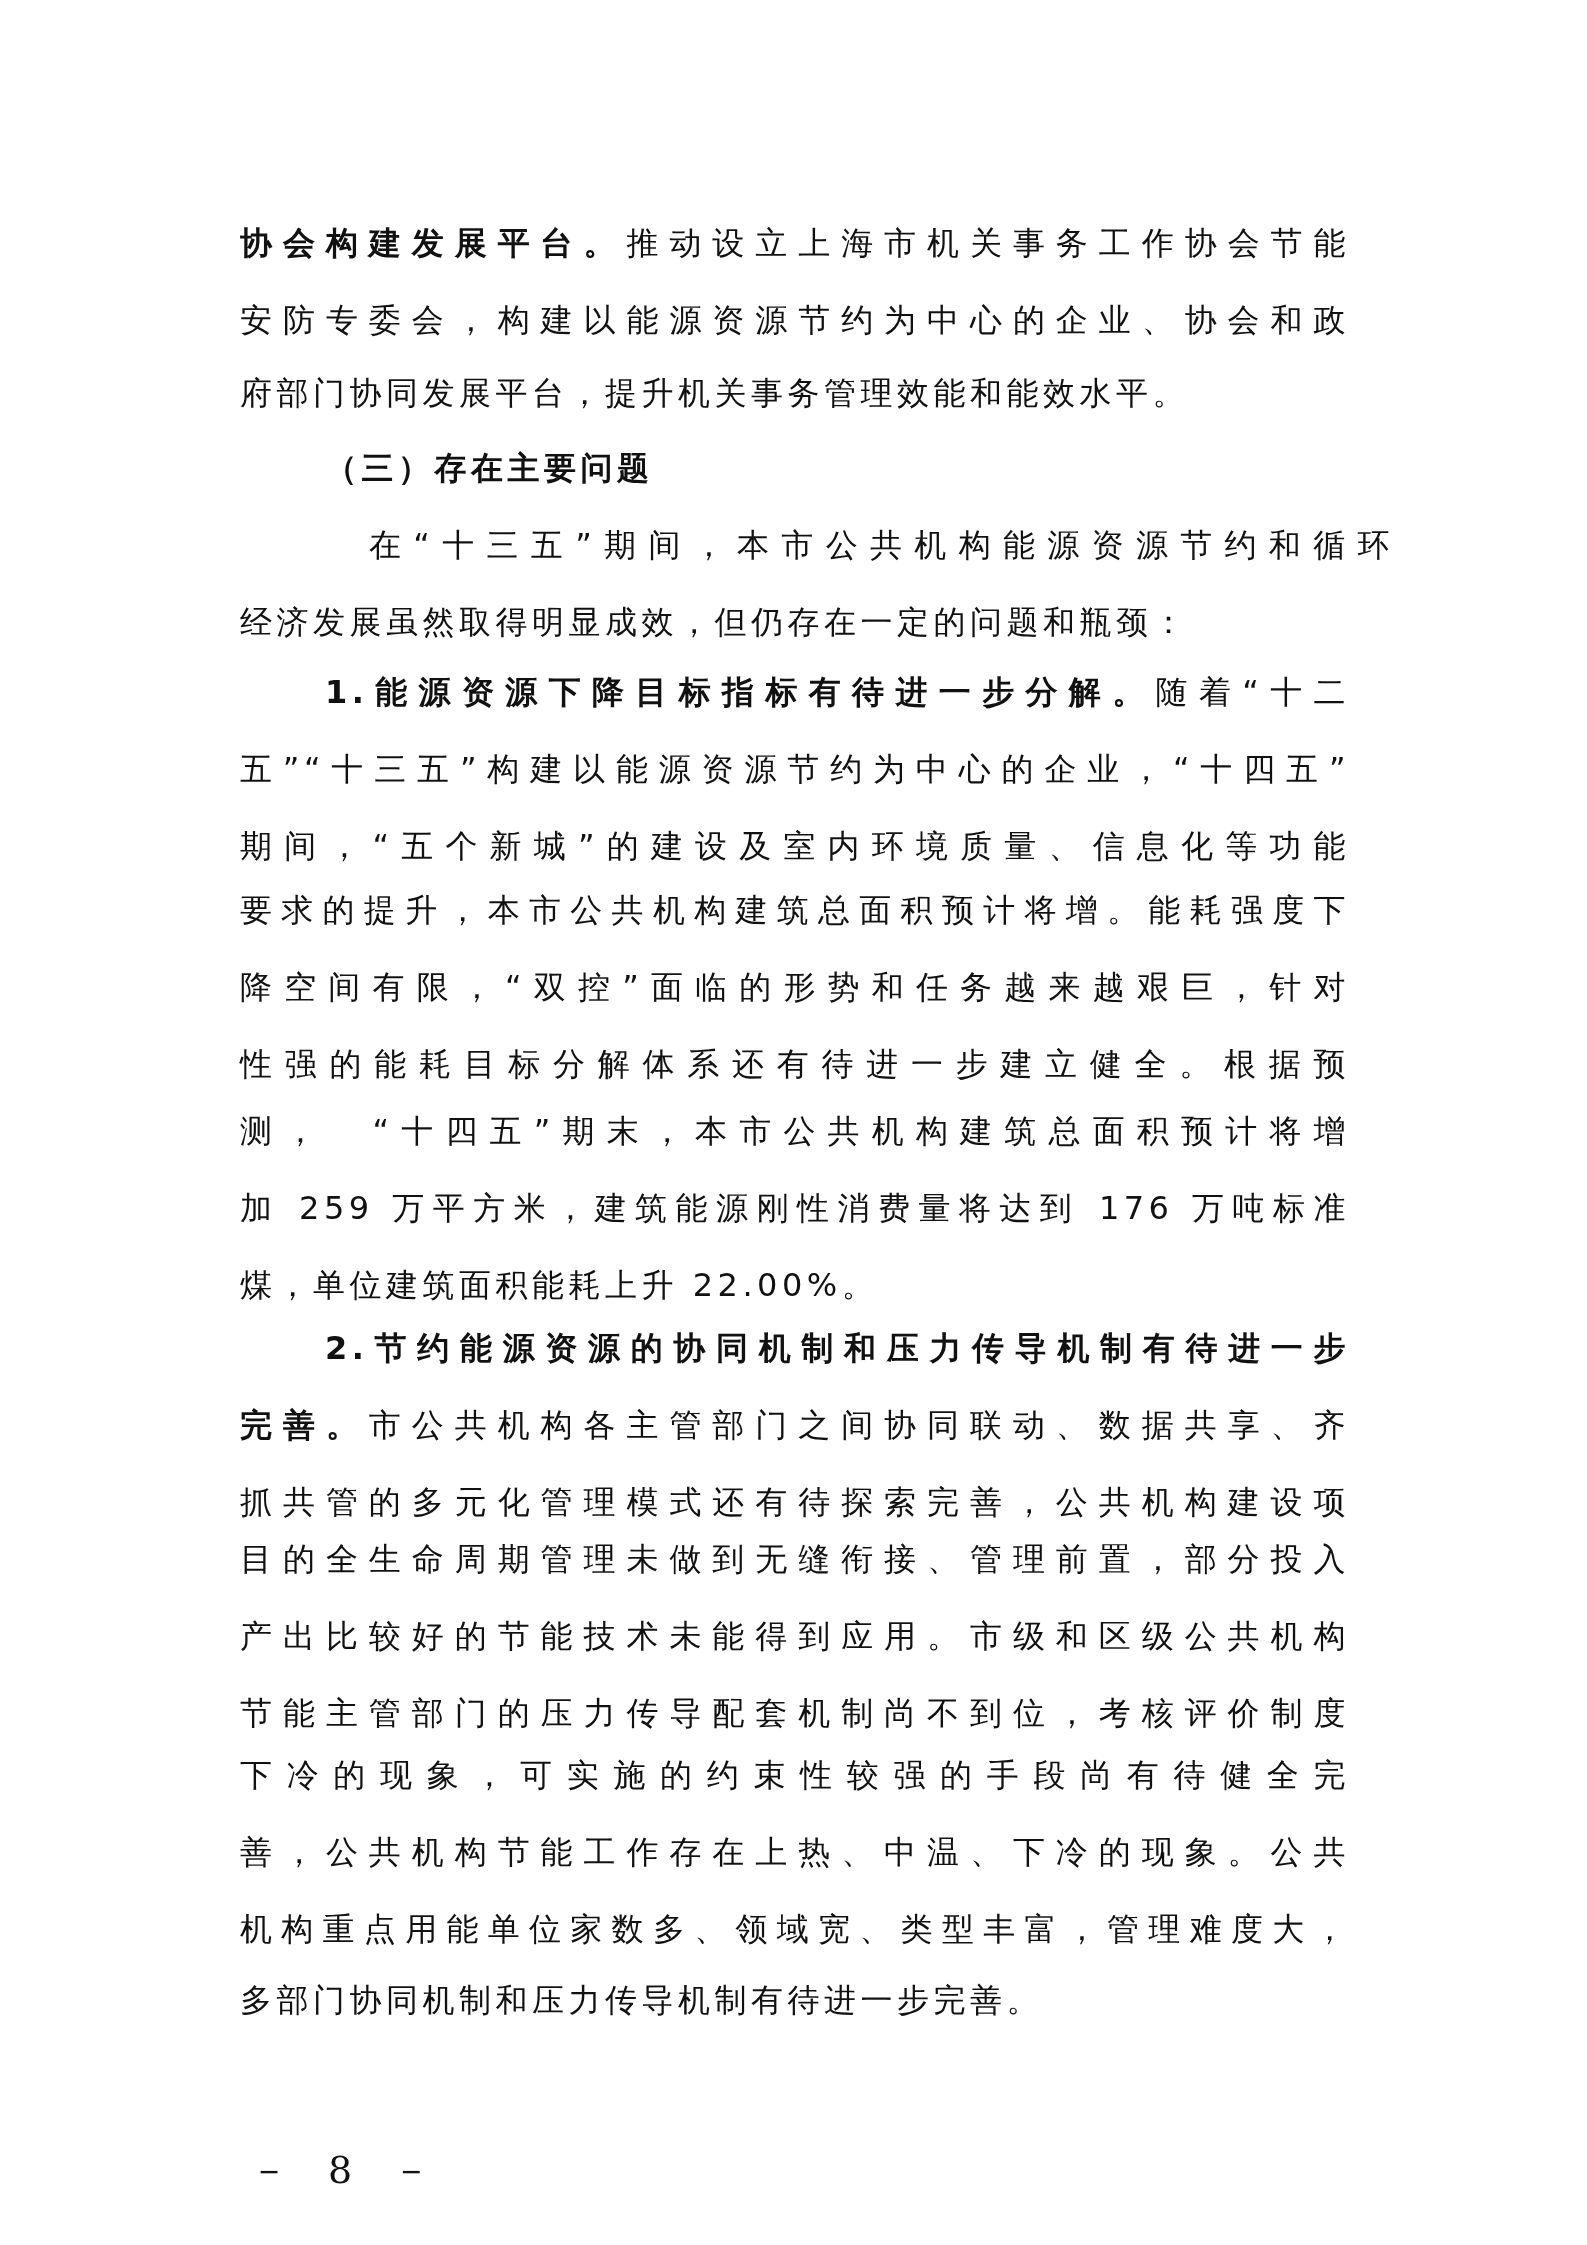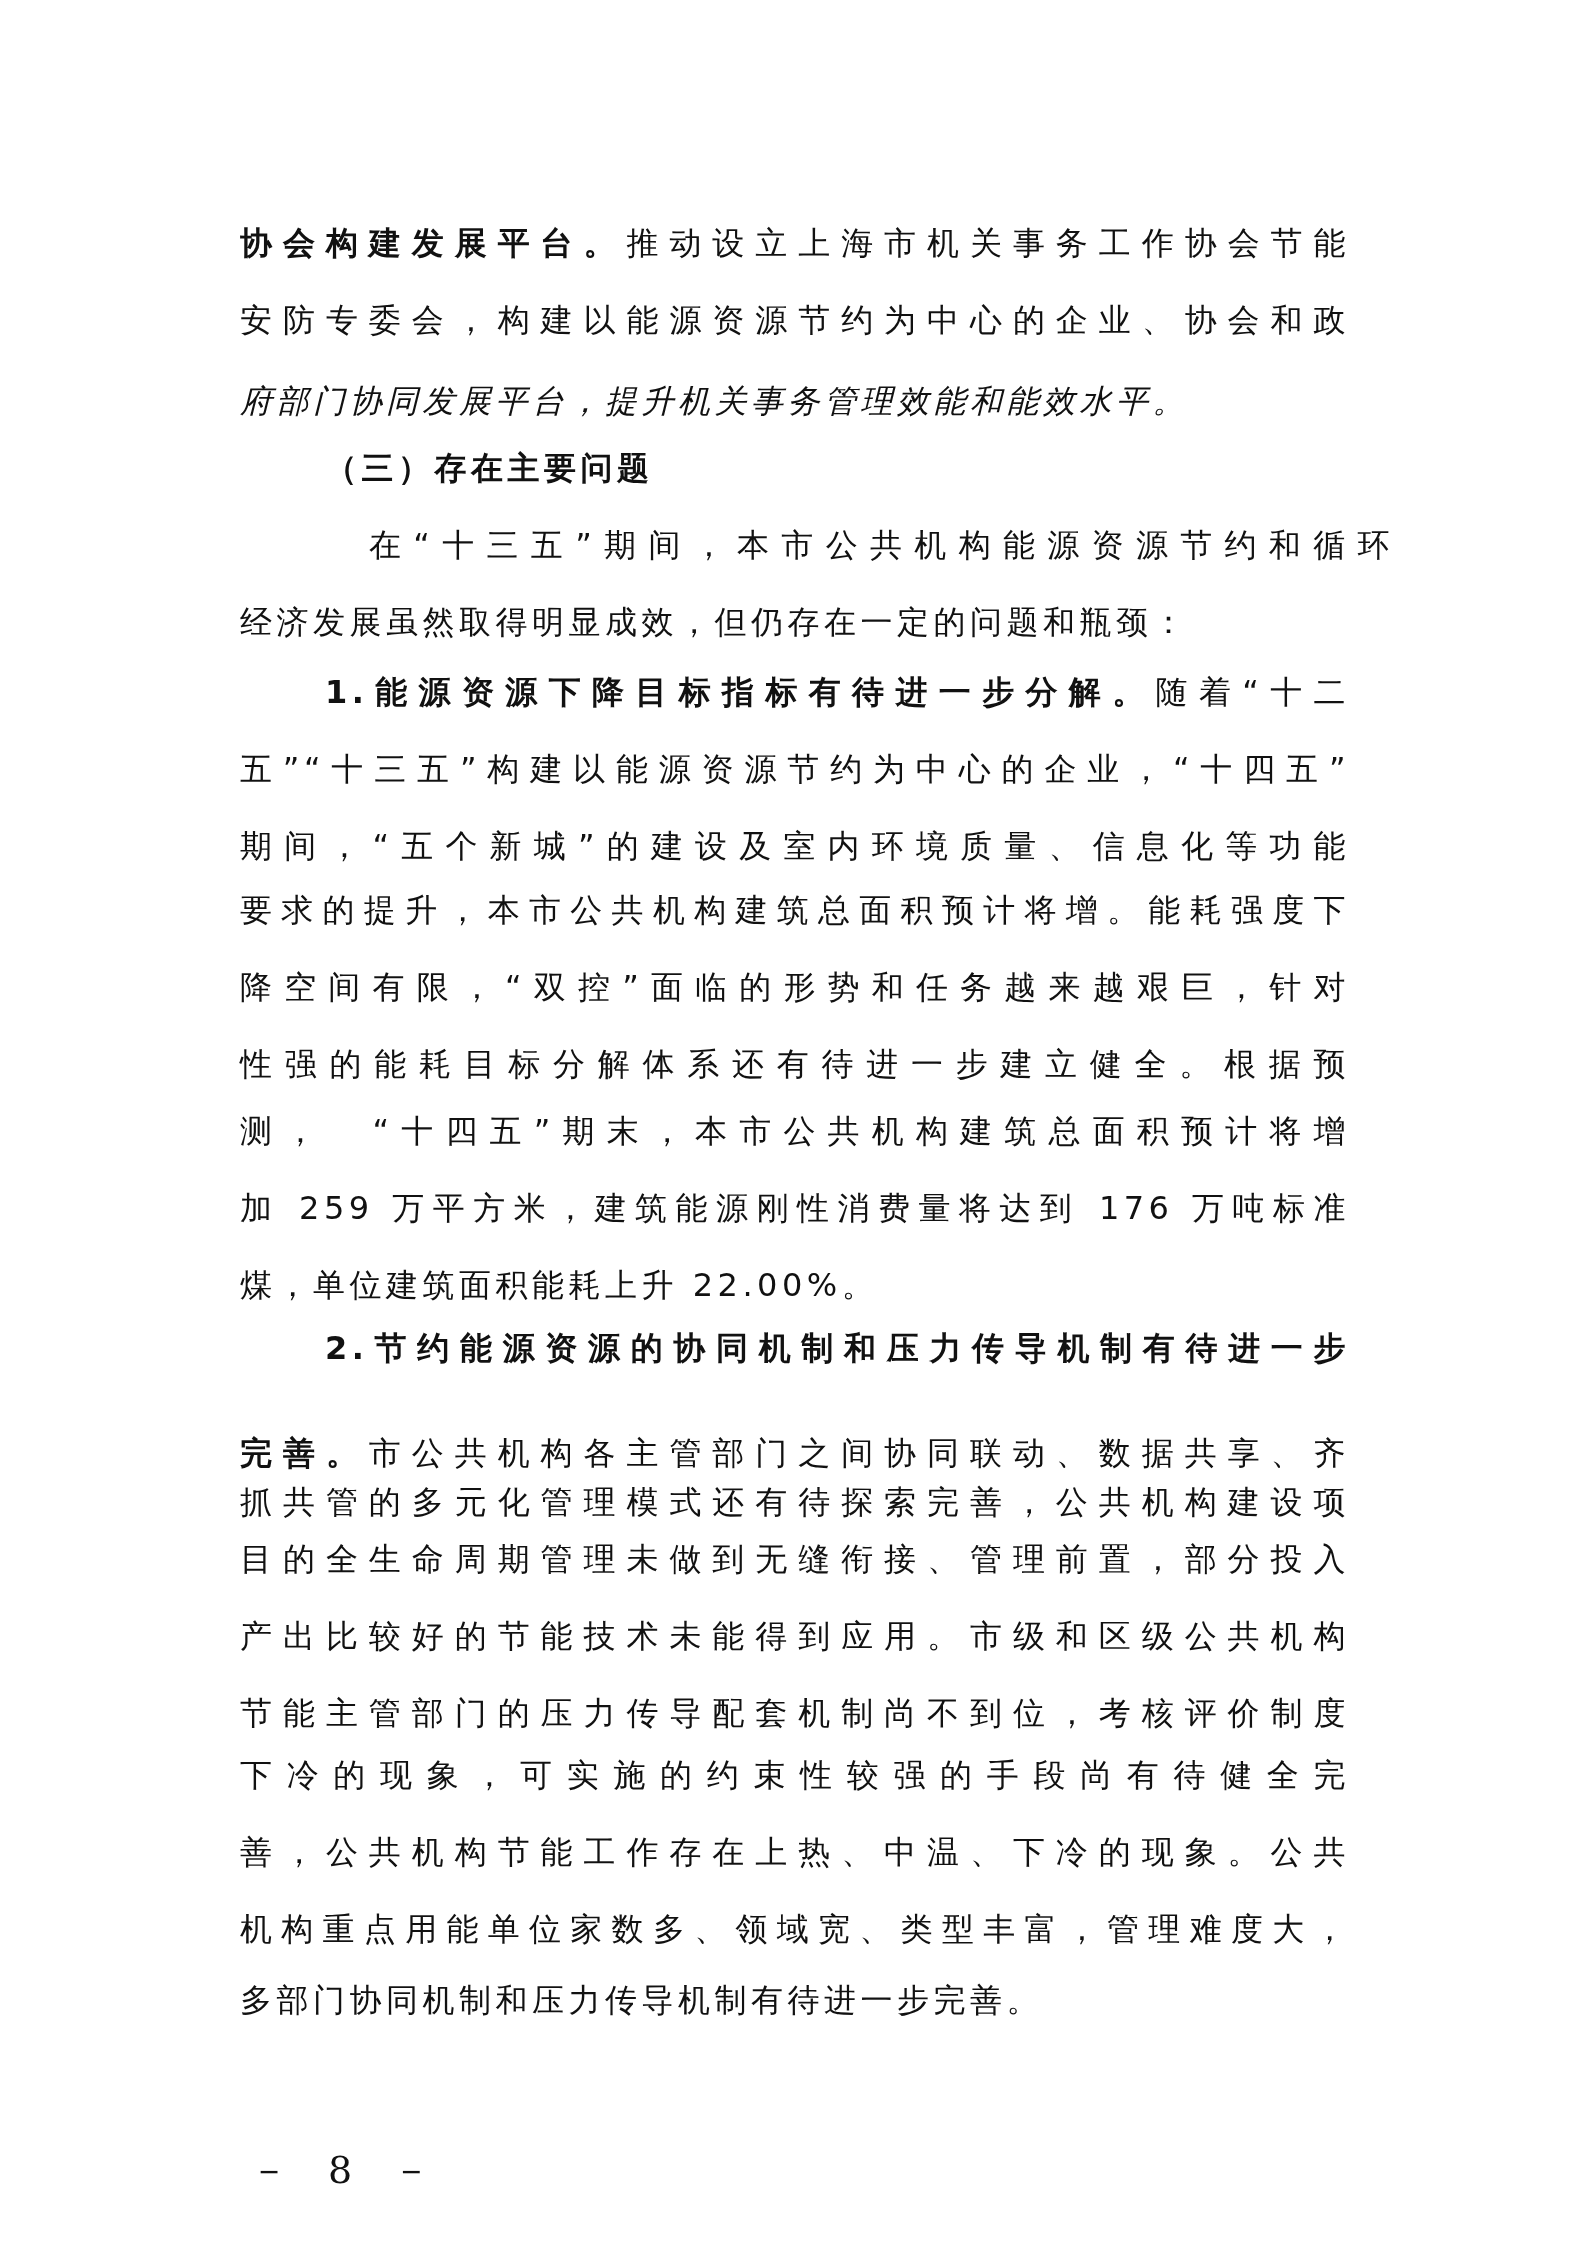--- a/index.html
+++ b/index.html
@@ -55,35 +55,35 @@
       color: #111111;
     }
   </style>
 </head>
 <body>
 
 <div class="page">
   <div id="lines">
       <div class="line" style="top: 213px;"><span class="bold">协会构建发展平台。</span><span>推动设立上海市机关事务工作协会节能</span></div>
       <div class="line" style="top: 290px;"><span>安防专委会，构建以能源资源节约为中心的企业、协会和政</span></div>
-      <div class="line last" style="top: 371px; font-style: italic;"><span>府部门协同发展平台，提升机关事务管理效能和能效水平。</span></div>
+      <div class="line last" style="top: 363px;"><span>府部门协同发展平台，提升机关事务管理效能和能效水平。</span></div>
       <div class="line indent last" style="top: 438px;"><span class="bold">（三）存在主要问题</span></div>
       <div class="line indent" style="top: 515px; margin-left: 44px;"><span>在“十三五”期间，本市公共机构能源资源节约和循环</span></div>
       <div class="line last" style="top: 592px;"><span>经济发展虽然取得明显成效，但仍存在一定的问题和瓶颈：</span></div>
       <div class="line indent" style="top: 662px;"><span class="bold">1.能源资源下降目标指标有待进一步分解。</span><span>随着“十二</span></div>
       <div class="line" style="top: 739px;"><span>五”“十三五”构建以能源资源节约为中心的企业，“十四五”</span></div>
       <div class="line" style="top: 816px;"><span>期间，“五个新城”的建设及室内环境质量、信息化等功能</span></div>
       <div class="line" style="top: 880px;"><span>要求的提升，本市公共机构建筑总面积预计将增。能耗强度下</span></div>
       <div class="line" style="top: 957px;"><span>降空间有限，“双控”面临的形势和任务越来越艰巨，针对</span></div>
       <div class="line" style="top: 1034px;"><span>性强的能耗目标分解体系还有待进一步建立健全。根据预</span></div>
       <div class="line" style="top: 1101px;"><span>测，　“十四五”期末，本市公共机构建筑总面积预计将增</span></div>
       <div class="line" style="top: 1178px;"><span>加 259 万平方米，建筑能源刚性消费量将达到 176 万吨标准</span></div>
       <div class="line last" style="top: 1255px;"><span>煤，单位建筑面积能耗上升 22.00%。</span></div>
       <div class="line indent" style="top: 1318px;"><span class="bold">2.节约能源资源的协同机制和压力传导机制有待进一步</span></div>
-      <div class="line" style="top: 1395px; margin-top: 28px;"><span class="bold">完善。</span><span>市公共机构各主管部门之间协同联动、数据共享、齐</span></div>
+      <div class="line" style="top: 1395px;"><span class="bold">完善。</span><span>市公共机构各主管部门之间协同联动、数据共享、齐</span></div>
       <div class="line" style="top: 1472px;"><span>抓共管的多元化管理模式还有待探索完善，公共机构建设项</span></div>
       <div class="line" style="top: 1529px;"><span>目的全生命周期管理未做到无缝衔接、管理前置，部分投入</span></div>
       <div class="line" style="top: 1606px;"><span>产出比较好的节能技术未能得到应用。市级和区级公共机构</span></div>
       <div class="line" style="top: 1683px;"><span>节能主管部门的压力传导配套机制尚不到位，考核评价制度</span></div>
       <div class="line" style="top: 1745px;"><span>下冷的现象，可实施的约束性较强的手段尚有待健全完</span></div>
       <div class="line" style="top: 1822px;"><span>善，公共机构节能工作存在上热、中温、下冷的现象。公共</span></div>
       <div class="line" style="top: 1899px;"><span>机构重点用能单位家数多、领域宽、类型丰富，管理难度大，</span></div>
       <div class="line last" style="top: 1970px;"><span>多部门协同机制和压力传导机制有待进一步完善。</span></div>
     </div>
   <div class="page-number">－ 8 －</div>

